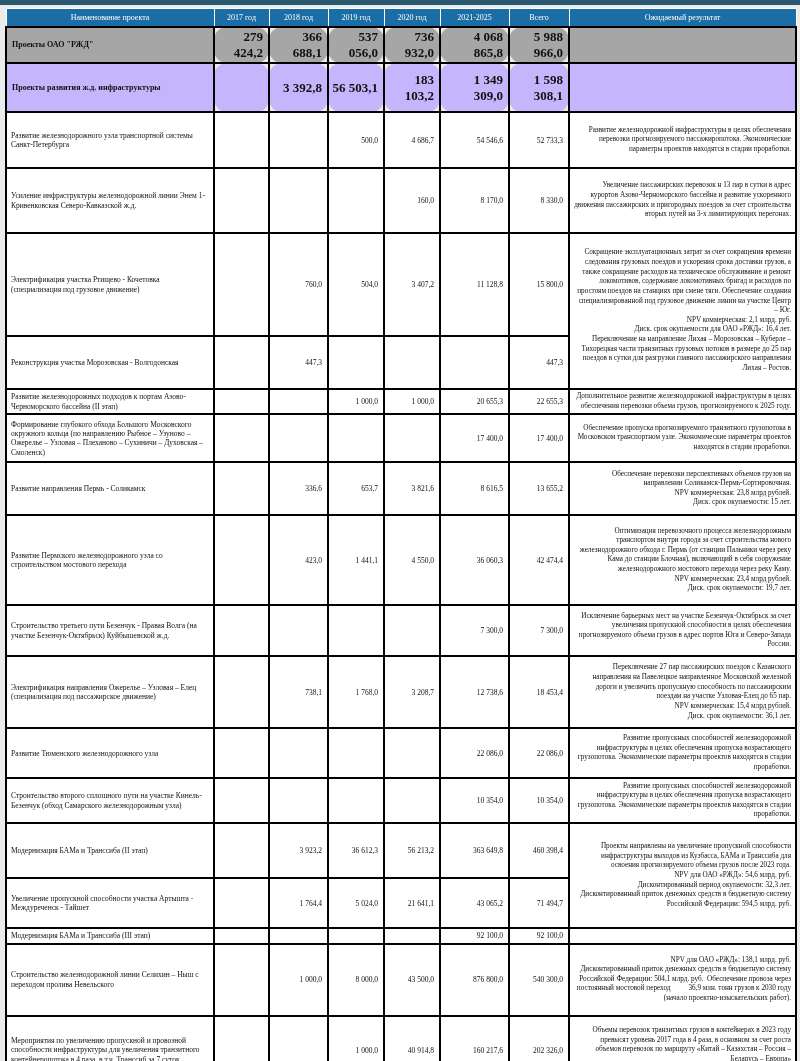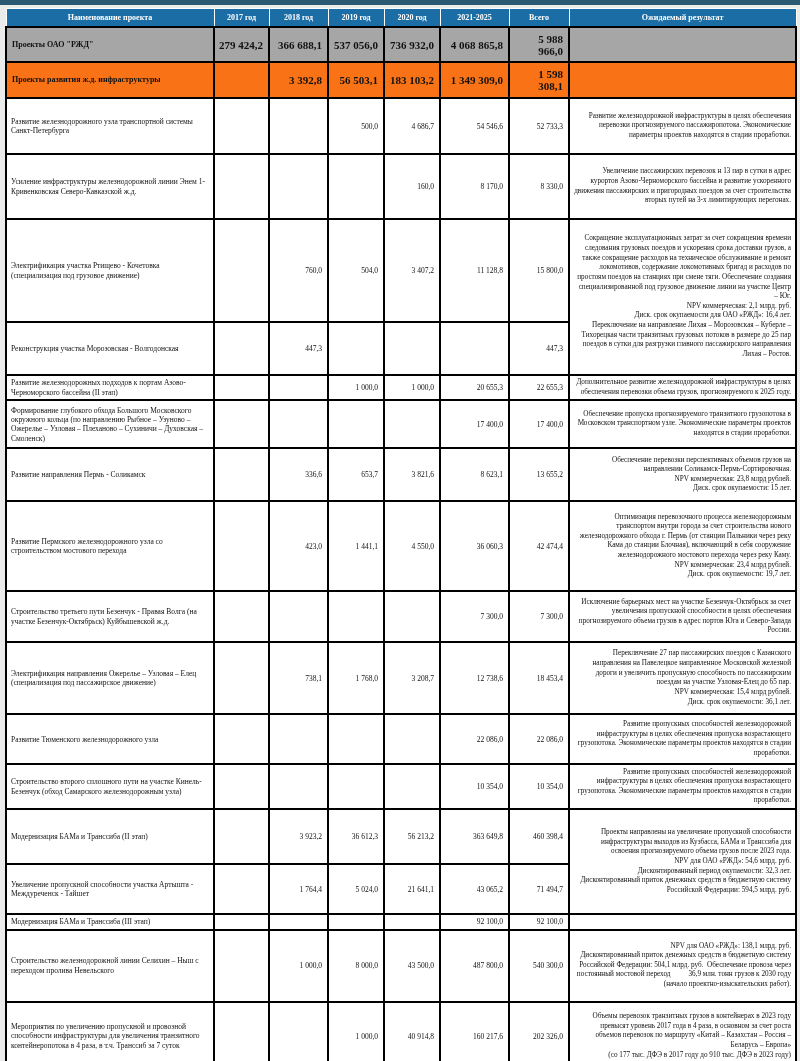--- a/index.html
+++ b/index.html
@@ -26,21 +26,21 @@
     left: 5px; top: 8px;
     width: 790px;
     border-collapse: collapse;
     table-layout: fixed;
   }
   th {
     background: var(--header-bg, #1b6da5);
     color: var(--header-text, #ffffff);
     border: 1px solid #ffffff;
     font-size: 8px;
-    font-weight: bold;
+    font-weight: normal;
     height: 15px;
     padding: 1px 2px;
     text-align: center;
     vertical-align: middle;
   }
   tbody tr { background: #ffffff; }
   td {
     border: 2px solid var(--border, #000000);
     background: transparent;
     overflow: hidden;
@@ -60,21 +60,21 @@
   }
   td.result {
     text-align: right;
     vertical-align: middle;
     font-size: 7.2px;
     line-height: 1.34;
     padding: 2px 4px;
     white-space: pre-wrap;
   }
   tr.summary td.name  { font-size: 8px; font-weight: bold; padding-left: 5px; }
-  tr.summary td.num   { font-size: 11px; font-weight: bold; }
+  tr.summary td.num   { font-size: 13px; font-weight: bold; border-radius: 13px; }
   tr.cutoff td { border-bottom: none; background: #ffffff; }
 </style>
 </head>
 <body>
 
 <div class="top-bar"></div>
 
 <table class="projects">
   <colgroup>
     <col style="width:208px">
@@ -102,21 +102,21 @@
       <tr class="summary" style="background: rgb(166, 166, 166); height: 35px;">
         <td class="name">Проекты ОАО "РЖД"</td>
         <td class="num">279 424,2</td>
         <td class="num">366 688,1</td>
         <td class="num">537 056,0</td>
         <td class="num">736 932,0</td>
         <td class="num">4 068 865,8</td>
         <td class="num">5 988 966,0</td>
         <td class="result"></td>
       </tr>
-      <tr class="summary" style="background: #f97316; height: 36px;">
+      <tr class="summary" style="background: #c4b5fd; height: 49px;">
         <td class="name">Проекты развития ж.д. инфраструктуры</td>
         <td class="num"></td>
         <td class="num">3 392,8</td>
         <td class="num">56 503,1</td>
         <td class="num">183 103,2</td>
         <td class="num">1 349 309,0</td>
         <td class="num">1 598 308,1</td>
         <td class="result"></td>
       </tr>
       <tr style="height: 56px;">
@@ -180,21 +180,21 @@
         <td class="num">17 400,0</td>
         <td class="num">17 400,0</td>
         <td class="result">Обеспечение пропуска прогнозируемого транзитного грузопотока в Московском транспортном узле. Экономические параметры проектов находятся в стадии проработки.</td>
       </tr>
       <tr style="height: 53px;">
         <td class="name">Развитие направления Пермь - Соликамск</td>
         <td class="num"></td>
         <td class="num">336,6</td>
         <td class="num">653,7</td>
         <td class="num">3 821,6</td>
-        <td class="num">8 623,1</td>
+        <td class="num">8 616,5</td>
         <td class="num">13 655,2</td>
         <td class="result">Обеспечение перевозки перспективных объемов грузов на направлении Соликамск-Пермь-Сортировочная.
 NPV коммерческая: 23,8 млрд рублей.
 Диск. срок окупаемости: 15 лет.</td>
       </tr>
       <tr style="height: 90px;">
         <td class="name">Развитие Пермского железнодорожного узла со строительством мостового перехода</td>
         <td class="num"></td>
         <td class="num">423,0</td>
         <td class="num">1 441,1</td>
@@ -278,21 +278,21 @@
         <td class="num">92 100,0</td>
         <td class="num">92 100,0</td>
         <td class="result"></td>
       </tr>
       <tr style="height: 72px;">
         <td class="name">Строительство железнодорожной линии Селихин – Ныш с переходом пролива Невельского</td>
         <td class="num"></td>
         <td class="num">1 000,0</td>
         <td class="num">8 000,0</td>
         <td class="num">43 500,0</td>
-        <td class="num">487 800,0</td>
+        <td class="num">876 800,0</td>
         <td class="num">540 300,0</td>
         <td class="result">NPV для ОАО «РЖД»: 138,1 млрд. руб.
 Дисконтированный приток денежных средств в бюджетную систему Российской Федерации: 504,1 млрд. руб.  Обеспечение провоза через постоянный мостовой переход          36,9 млн. тонн грузов к 2030 году (начало проектно-изыскательских работ).</td>
       </tr>
       <tr style="height: 69px;">
         <td class="name">Мероприятия по увеличению пропускной и провозной способности инфраструктуры для увеличения транзитного контейнеропотока в 4 раза, в т.ч. Транссиб за 7 суток</td>
         <td class="num"></td>
         <td class="num"></td>
         <td class="num">1 000,0</td>
         <td class="num">40 914,8</td>

